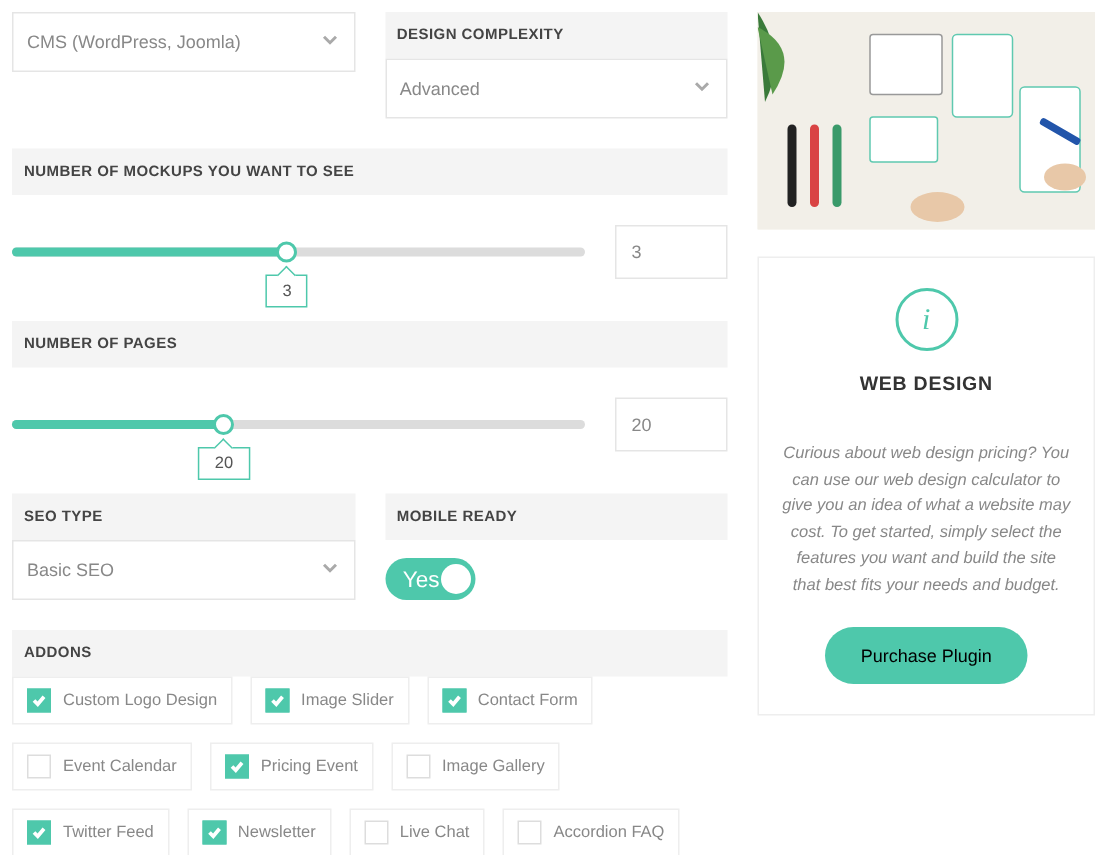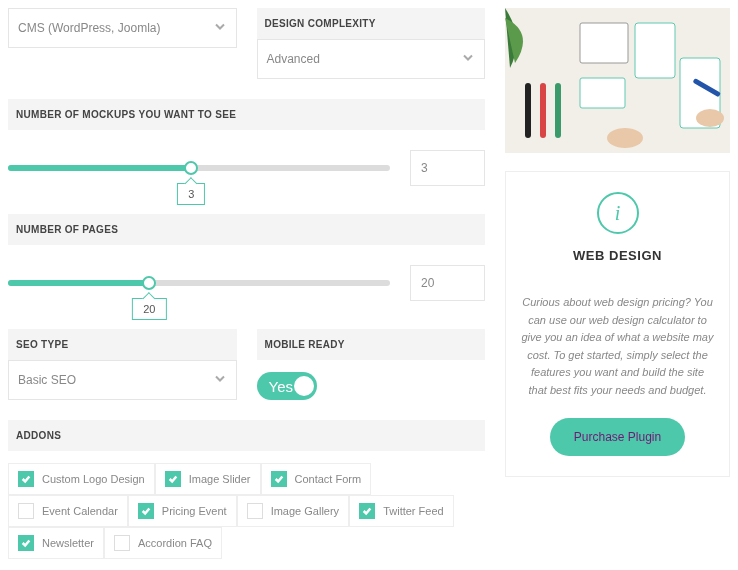--- a/index.html
+++ b/index.html
@@ -17,31 +17,31 @@
 .slider-wrap { flex: 1; position: relative; }
 .track { height: 6px; background: #dcdcdc; border-radius: 3px; position: relative; }
 .fill { position: absolute; height: 6px; background: #4ec8ab; border-radius: 3px; left: 0; top: 0; }
 .handle { position: absolute; width: 14px; height: 14px; background: #fff; border: 2px solid #4ec8ab; border-radius: 50%; top: 50%; transform: translate(-50%, -50%); cursor: grab; }
 .tooltip { position: absolute; top: 18px; transform: translateX(-50%); border: 1px solid #4ec8ab; background: #fff; padding: 4px 10px; font-size: 11px; color: #555; }
 .tooltip::before { content: ""; position: absolute; top: -5px; left: 50%; transform: translateX(-50%) rotate(45deg); width: 8px; height: 8px; background: #fff; border-left: 1px solid #4ec8ab; border-top: 1px solid #4ec8ab; }
 .value-box { width: 75px; border: 1px solid #e5e5e5; padding: 10px; font-size: 12px; color: #888; text-align: left; }
 .toggle { display: inline-flex; align-items: center; background: #4ec8ab; border-radius: 20px; padding: 4px; width: 60px; height: 28px; position: relative; margin-top: 12px; cursor: pointer; }
 .toggle-label { color: #fff; font-size: 15px; padding-left: 8px; }
 .toggle-knob { position: absolute; right: 3px; width: 20px; height: 20px; background: #fff; border-radius: 50%; }
-.addons { display: flex; flex-wrap: wrap; gap: 0; margin-top: 12px; }
+.addons { display: flex; flex-wrap: wrap; gap: 12px; }
 .addon { display: flex; align-items: center; gap: 8px; border: 1px solid #eee; padding: 7px 9px; font-size: 11px; color: #888; cursor: pointer; }
 .check { width: 16px; height: 16px; border: 1px solid #ddd; display: flex; align-items: center; justify-content: center; }
 .check.on { background: #4ec8ab; border-color: #4ec8ab; }
 .check.on svg { width: 10px; height: 10px; stroke: #fff; fill: none; stroke-width: 3; }
 .hero { width: 100%; height: 145px; background: #f0ede6; position: relative; overflow: hidden; }
 .card { border: 1px solid #eee; padding: 20px 15px; margin-top: 18px; text-align: center; }
 .info-icon { width: 42px; height: 42px; border: 2px solid #4ec8ab; border-radius: 50%; display: flex; align-items: center; justify-content: center; margin: 0 auto 14px; color: #4ec8ab; font-family: Georgia, serif; font-size: 20px; font-style: italic; }
 .card h3 { font-size: 13px; color: #333; letter-spacing: 0.5px; margin-bottom: 31px; }
 .card p { font-size: 11px; color: #888; line-height: 1.6; margin-bottom: 18px; text-align: center; font-style: italic; }
-.btn { background: #4ec8ab; color: #701a75; border: none; padding: 12px 24px; border-radius: 20px; font-size: 12px; cursor: pointer; }
+.btn { background: #4ec8ab; color: #000000; border: none; padding: 12px 24px; border-radius: 20px; font-size: 12px; cursor: pointer; }
 </style>
 </head>
 <body>
 
 <div class="container">
   <div class="left">
     <div class="row">
       <div class="col">
         <div class="select">
           <span>CMS (WordPress, Joomla)</span>
@@ -154,20 +154,24 @@
           </span>
           <span>Twitter Feed</span>
         </div>
         <div class="addon">
           <span class="check on">
             <svg viewBox="0 0 12 12">
               <polyline points="2,6 5,9 10,3"></polyline>
             </svg>
           </span>
           <span>Newsletter</span>
+        </div>
+        <div class="addon">
+          <span class="check"></span>
+          <span>Live Chat</span>
         </div>
         <div class="addon">
           <span class="check"></span>
           <span>Accordion FAQ</span>
         </div>
       </div>
   </div>
 
   <div class="right">
     <div class="hero">

